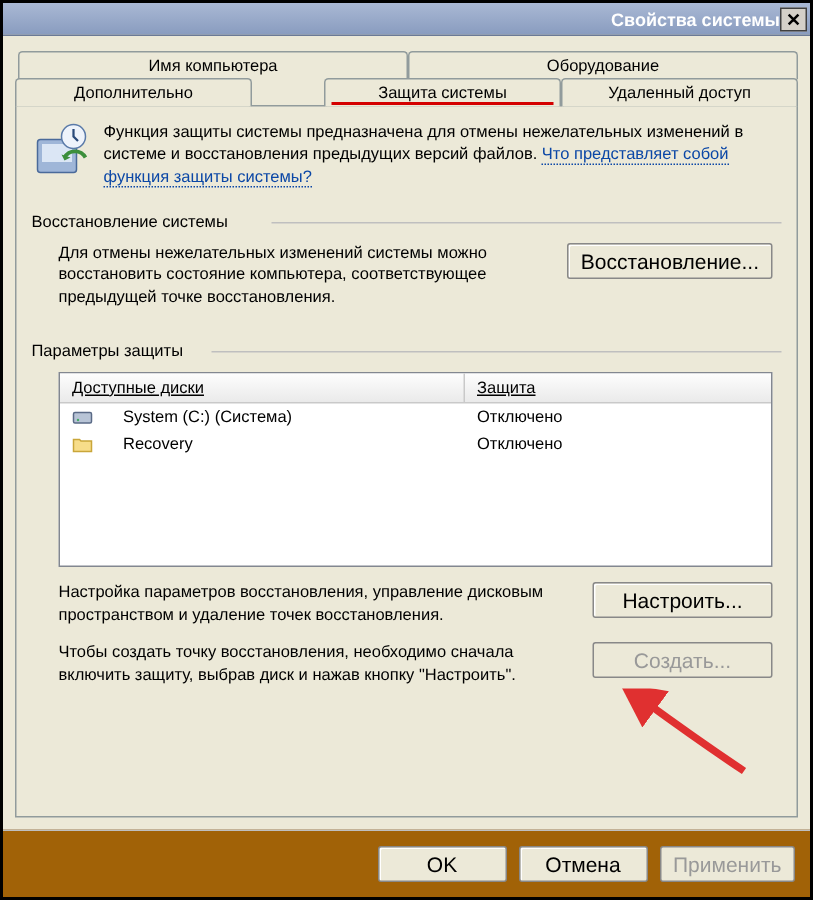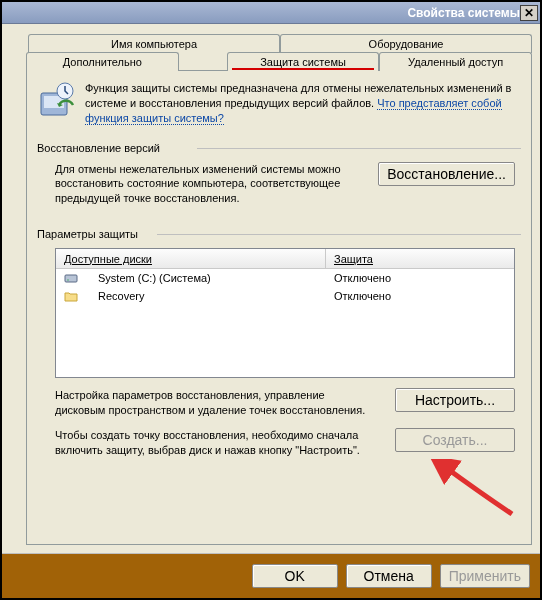--- a/index.html
+++ b/index.html
@@ -42,21 +42,21 @@
   align-items: center;
   justify-content: center;
   font-family: Arial, sans-serif;
   font-weight: bold;
   font-size: 12px;
   color: #000;
   cursor: default;
 }
 .content {
   flex: 1;
-  padding: 10px 8px 8px 24px;
+  padding: 10px 8px 8px 8px;
   display: flex;
   flex-direction: column;
 }
 .tabs-container { position: relative; }
 .tab-row { display: flex; position: relative; }
 .tab-row-top { z-index: 1; margin-left: 2px; }
 .tab-row-bottom { margin-top: -1px; z-index: 2; }
 .tab {
   background: #ece9d8;
   border: 1px solid #919b9c;
@@ -243,21 +243,21 @@
           <path d="M28 5 v5 l3 3" stroke="#2a4a7a" stroke-width="1.5" fill="none"></path>
           <path d="M22 24 a8 8 0 0 1 14 0" stroke="#3c8f3c" stroke-width="2.5" fill="none"></path>
           <path d="M20 22 l2 4 l4 -2" fill="#3c8f3c"></path>
         </svg>
         <div class="intro-text">
           <span>Функция защиты системы предназначена для отмены нежелательных изменений в системе и восстановления предыдущих версий файлов. </span><span class="link">Что представляет собой</span> <span class="link">функция защиты системы?</span>
         </div>
       </div>
 
       <div class="group-label" style="--lbl-w:160px;">
-        <span>Восстановление версий</span>
+        <span>Восстановление системы</span>
       </div>
       <div class="restore-row">
         <div class="restore-text">Для отмены нежелательных изменений системы можно восстановить состояние компьютера, соответствующее предыдущей точке восстановления.</div>
         <button class="btn">Восстановление...</button>
       </div>
 
       <div class="group-label" style="margin-top:16px; --lbl-w:120px;">
         <span>Параметры защиты</span>
       </div>
 

